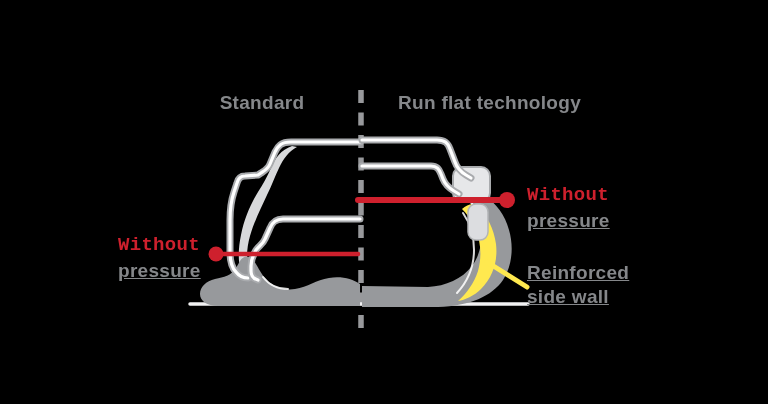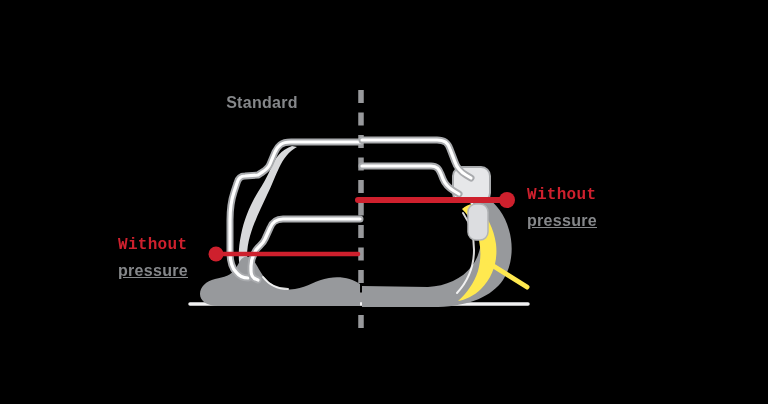--- a/index.html
+++ b/index.html
@@ -7,21 +7,21 @@
     position:relative;
     width:768px;height:404px;
     overflow:hidden;
     background:var(--background,#000);
     font-family:"Liberation Sans","DejaVu Sans",sans-serif;
   }
   .stage svg{position:absolute;left:0;top:0;}
   .txt{
     position:absolute;
     font-weight:bold;
-    font-size:16px;
+    font-size:19px;
     letter-spacing:.3px;
     line-height:25px;
     white-space:nowrap;
   }
   .title{color:var(--gray-text,#85878a);}
   .title.center{text-align:center;}
   .red-line-1{color:var(--red,#ce202d);font-family:Liberation Mono, monospace;}
   .gray-line{color:var(--gray-text,#85878a);text-decoration:underline;}
 
   
@@ -111,27 +111,30 @@
       <circle class="reddot" cx="216" cy="254" r="7.5"></circle>
     </g>
     <g>
       <line class="redline" style="stroke-width:6" x1="358" y1="200" x2="500" y2="200"></line>
       <circle class="reddot" cx="507" cy="200" r="8"></circle>
     </g>
     <line class="yline" x1="487" y1="262" x2="527" y2="287"></line>
   </svg>
 
   <div class="txt title center" style="left:210px;top:90px;width:104px;">Standard</div>
+  <div class="txt title" style="left:398px;top:90px;">Run flat technology</div>
 
   <div class="txt" style="left:118px;top:233px;">
     <div class="red-line-1">Without</div>
     <div class="gray-line">pressure</div>
   </div>
 
   <div class="txt" style="left:527px;top:183px;">
     <div class="red-line-1">Without</div>
     <div class="gray-line">pressure</div>
   </div>
 
   <div class="txt" style="left:527px;top:261px;line-height:24px;">
+    <div class="gray-line">Reinforced</div>
+    <div class="gray-line">side wall</div>
   </div>
 
 </div>
 
 </body></html>

